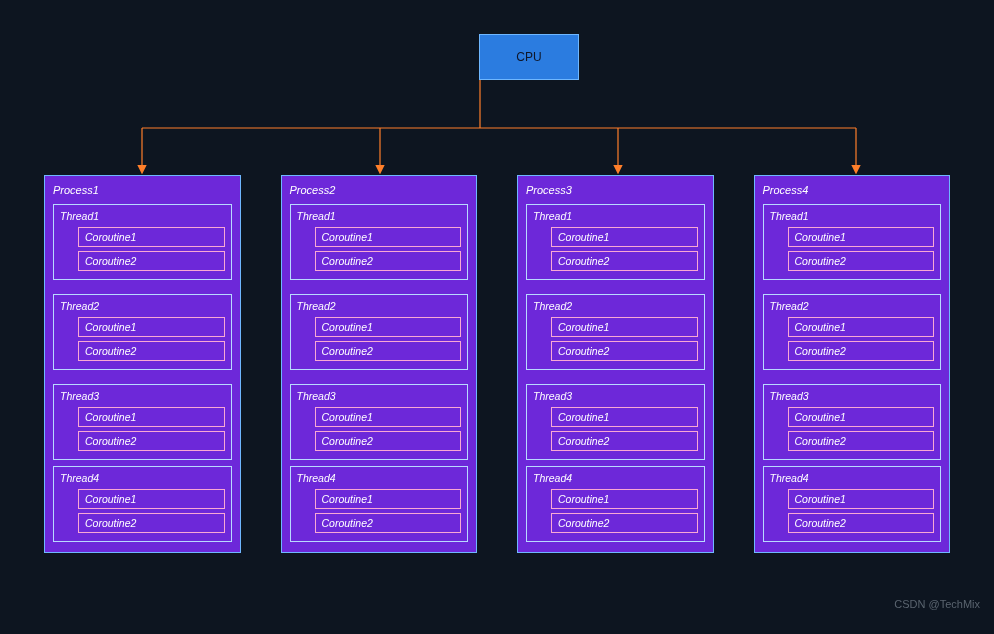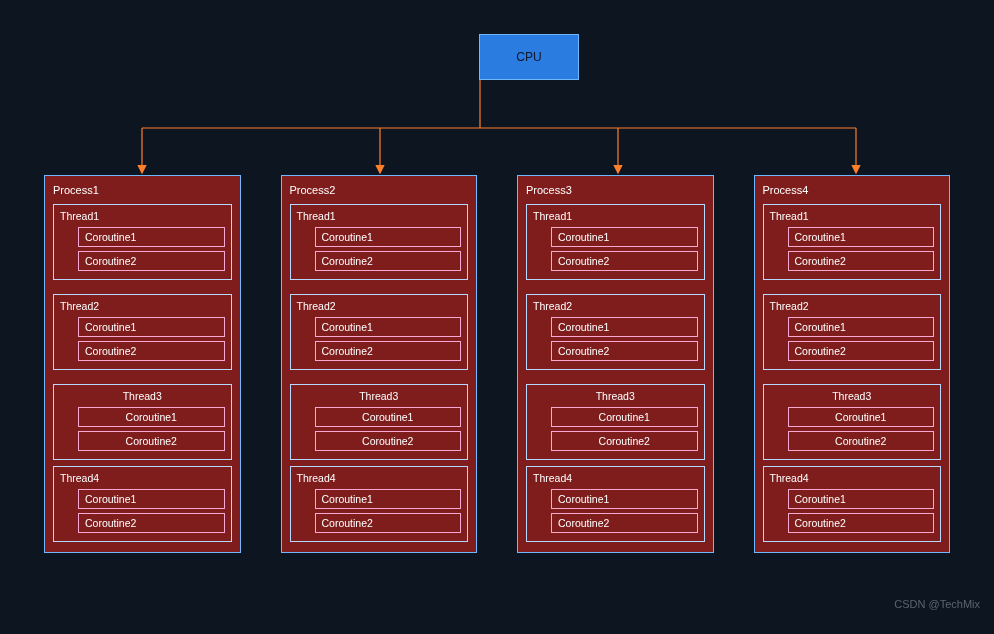--- a/index.html
+++ b/index.html
@@ -47,41 +47,41 @@
       position: absolute;
       top: 175px;
       left: 44px;
       right: 44px;
       display: flex;
       justify-content: space-between;
       gap: 40px;
     }
     .process {
       flex: 1;
-      background: #7f1d1d;
+      background: #6d28d9;
       border: 1px solid #6fb7ff;
       padding: 6px 8px 10px 8px;
       color: #fff;
+      font-style: italic;
     }
     .process-label {
       font-size: 11px;
       margin-bottom: 8px;
       padding-top: 2px;
     }
     .thread {
       border: 1px solid #b8d9ff;
       padding: 4px 6px 8px 6px;
       margin-bottom: 14px;
     }
     .thread:last-child {
       margin-bottom: 0;
     }
     .thread-gap-small {
       margin-bottom: 6px;
-      text-align: center;
     }
     .thread-label {
       font-size: 10.5px;
       margin-bottom: 5px;
       padding-top: 1px;
     }
     .coroutine {
       border: 1px solid #f9a8d4;
       padding: 3px 6px;
       margin-left: 18px;

